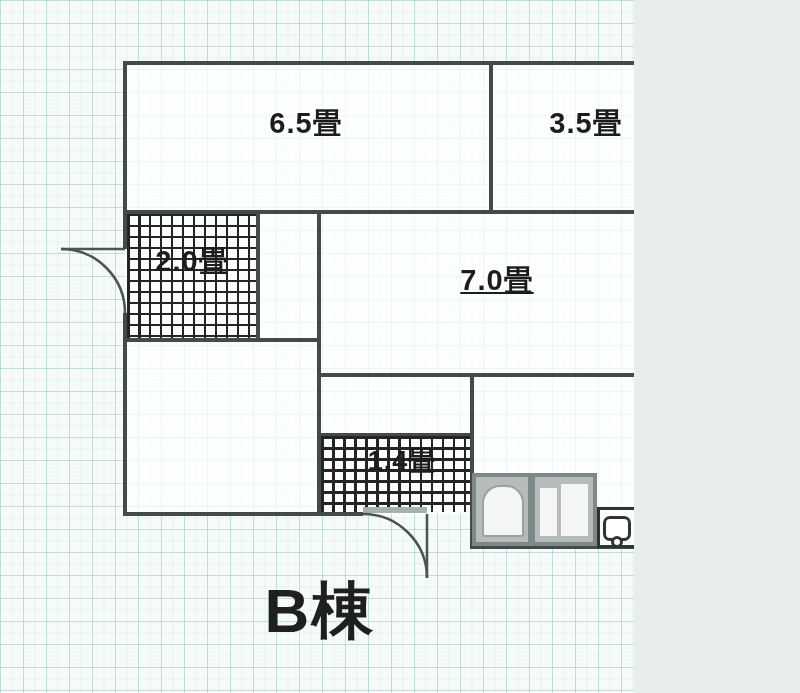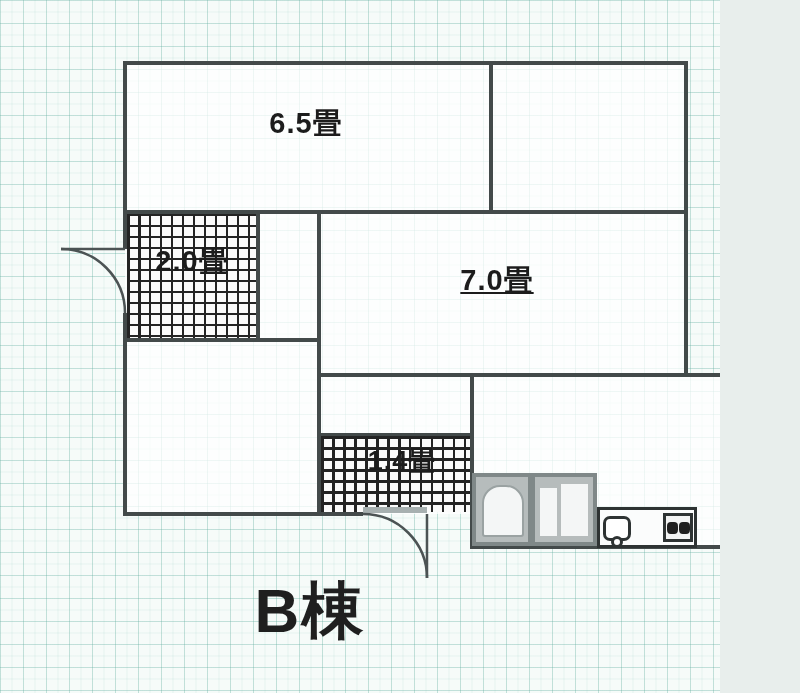--- a/index.html
+++ b/index.html
@@ -2,21 +2,21 @@
 <html style="--wall: #434a4a; --hatch: #242424; --grid: #8cc4b8; --label_text: #1c1c1c; --fixture_gray: #7f8888;"><head>
 <meta charset="utf-8">
 <style>
   html,body{margin:0;padding:0;}
   body{
     font-family:"Liberation Sans","DejaVu Sans",sans-serif;
     background:#e8eeec;
   }
   .canvas{
     position:relative;
-    width:720px;height:693px;
+    width:634px;height:693px;
     overflow:hidden;
     background-color:#f6fbf9;
     background-image:
       linear-gradient(to right, rgba(108,178,165,0.30) 1.5px, transparent 1.5px),
       linear-gradient(to bottom, rgba(108,178,165,0.30) 1.5px, transparent 1.5px),
       linear-gradient(to right, rgba(140,200,188,0.16) 1px, transparent 1px),
       linear-gradient(to bottom, rgba(140,200,188,0.16) 1px, transparent 1px);
     background-size:23px 23px,23px 23px,11.5px 11.5px,11.5px 11.5px;
   }
   .abs{position:absolute;box-sizing:border-box;}
@@ -115,19 +115,20 @@
   <svg class="svg-overlay" width="800" height="693" viewBox="0 0 800 693">
     <g stroke="#4c5354" stroke-width="2.5" fill="none">
       <path d="M125,249 L61,249"></path>
       <path d="M61,249 A64,64 0 0 1 125,313"></path>
       <path d="M427,514 L427,578"></path>
       <path d="M363,514 A64,64 0 0 1 427,578"></path>
     </g>
   </svg>
 
   <div class="abs room-label" style="left:306px;top:124px;">6.5畳</div>
+  <div class="abs room-label" style="left:586px;top:124px;">3.5畳</div>
   <div class="abs room-label" style="left:192px;top:262px;text-align:right;">2.0畳</div>
   <div class="abs room-label" style="left:497px;top:281px;text-decoration:underline;">7.0畳</div>
   <div class="abs room-label" style="left:388px;top:461px;font-size:27px;margin-left:14px;">1.4畳</div>
 
-  <div class="abs building-label" style="left:310px;top:611px;">B棟</div>
+  <div class="abs building-label" style="left:320px;top:611px;">B棟</div>
 
 </div>
 
 </body></html>

